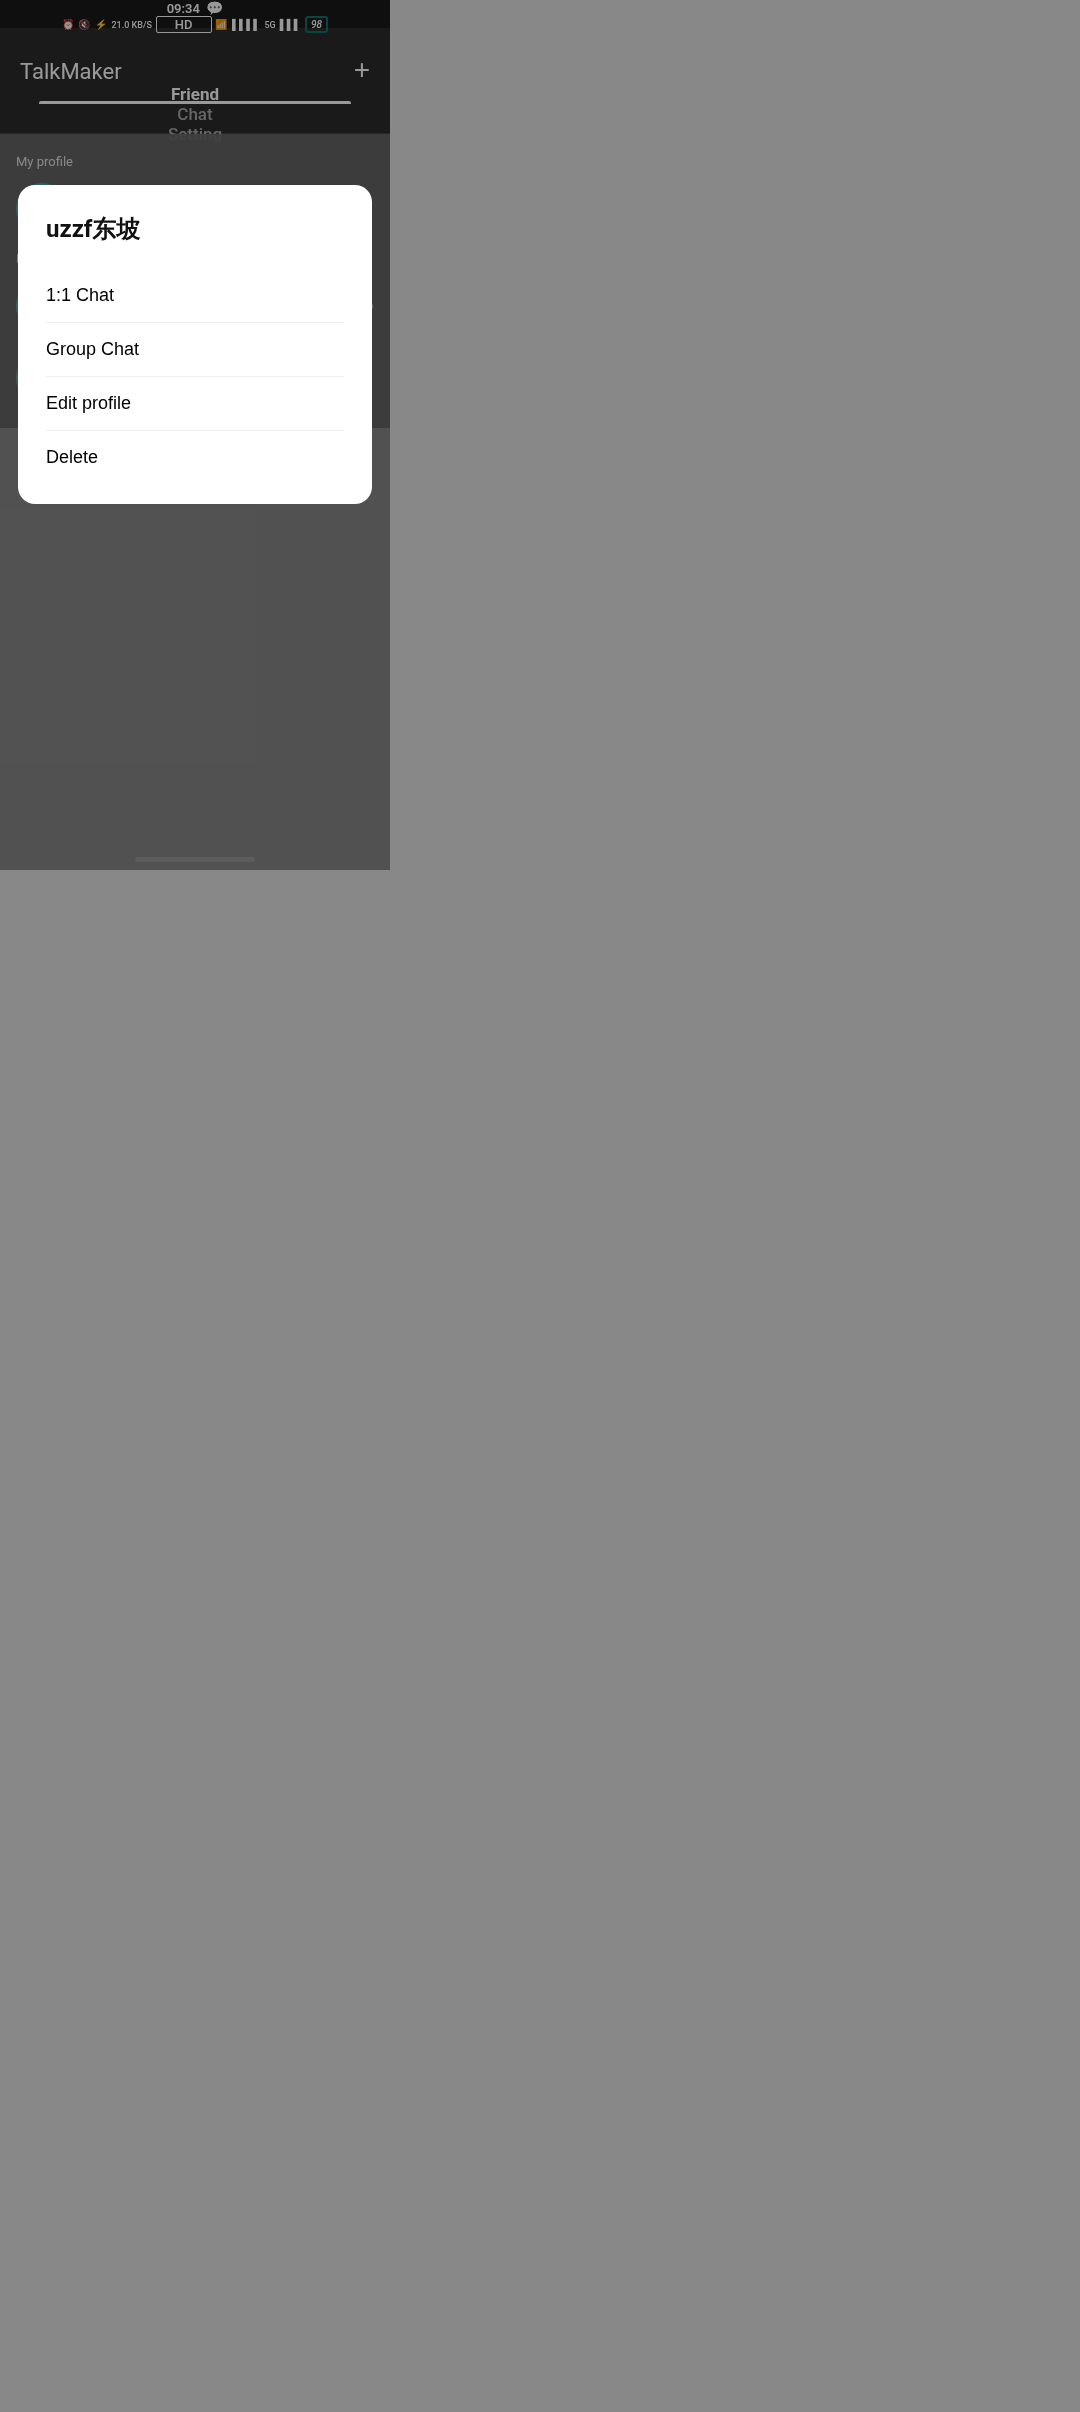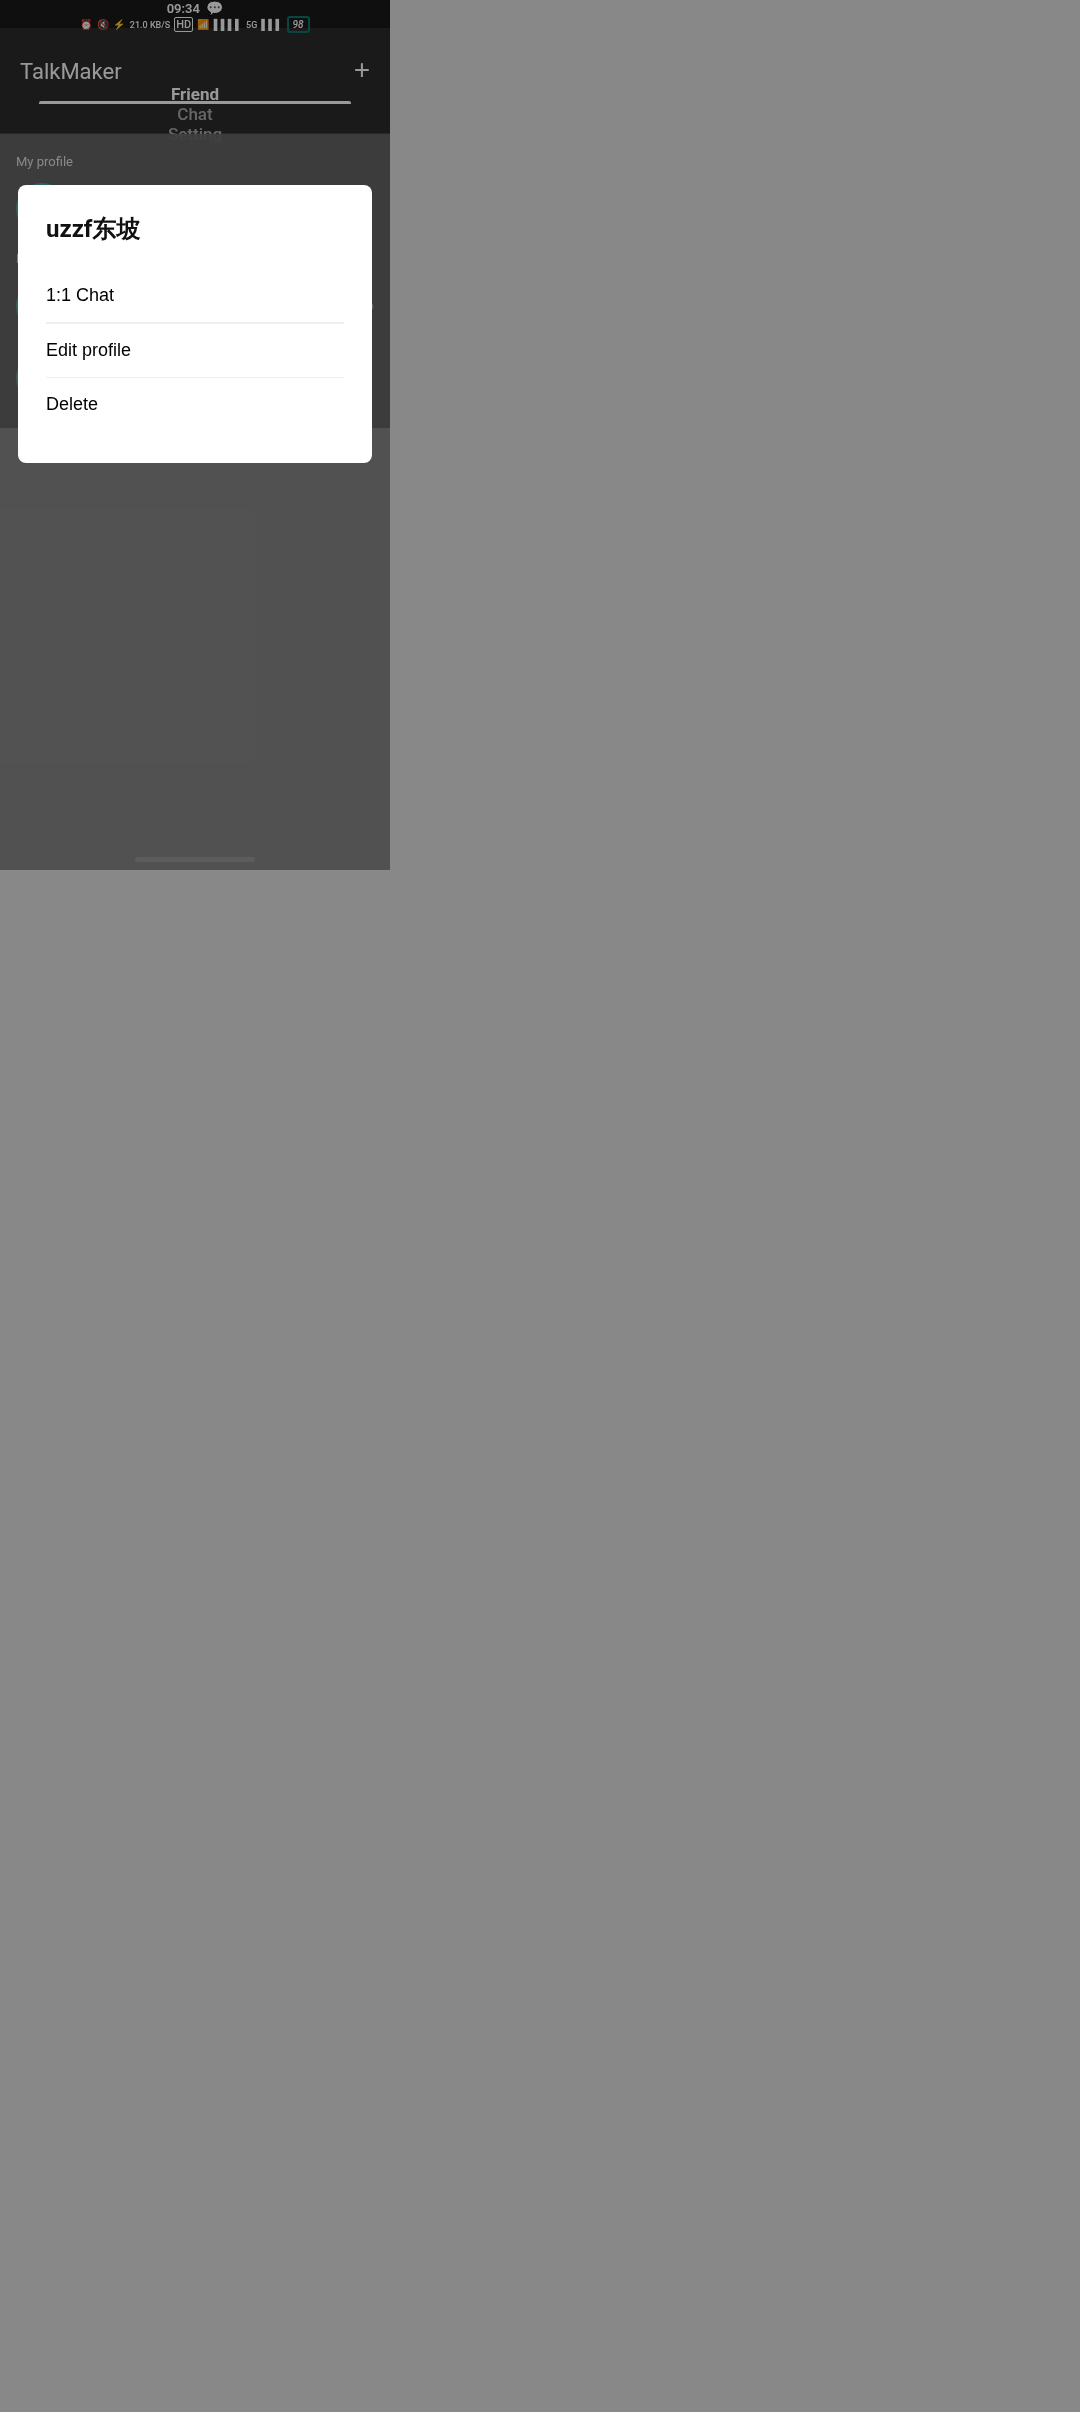--- a/index.html
+++ b/index.html
@@ -184,23 +184,23 @@
       z-index: 10;
     }
 
     
     .dialog {
       position: absolute;
       top: 185px;
       left: 18px;
       right: 18px;
       background: white;
-      border-radius: 8px;
+      border-radius: 17px;
       z-index: 20;
-      padding: 28px 28px 32px;
+      padding: 28px 28px 20px;
     }
 
     .dialog-username {
       font-size: 24px;
       font-weight: 700;
       color: #111;
       margin-bottom: 24px;
     }
 
     .dialog-menu-item {
@@ -238,21 +238,21 @@
 <div class="status-bar">
   <div class="status-left">
     <span class="status-time">09:34</span>
     <span style="font-size:14px;">💬</span>
   </div>
   <div class="status-icons">
     <span>⏰</span>
     <span>🔇</span>
     <span>⚡</span>
     <span style="font-size:9px;">21.0 KB/S</span>
-    <span style="font-size:11px;border:1px solid #fff;padding:0 1px;border-radius:2px;">HD</span>
+    <span style="font-size:13px;border:1px solid #fff;padding:0 18px;border-radius:2px;">HD</span>
     <span>📶</span>
     <span style="font-size:10px;">▌▌▌▌</span>
     <span style="font-size:9px;">5G</span>
     <span style="font-size:10px;">▌▌▌</span>
     <span style="border:2px solid #0f766e;padding:1px 4px;border-radius:3px;font-size:10px;font-style:italic;">98</span>
   </div>
 </div>
 
 <div class="app-header">
   <span class="app-title">TalkMaker</span>
@@ -299,19 +299,20 @@
   </div>
 </div>
 
 <div class="overlay"></div>
 
 <div class="dialog">
   <div class="dialog-username">uzzf东坡</div>
 
   <button class="dialog-menu-item">1:1 Chat</button>
   <hr class="dialog-divider">
+  <button class="dialog-menu-item">Group Chat</button>
   <hr class="dialog-divider">
   <button class="dialog-menu-item">Edit profile</button>
   <hr class="dialog-divider">
   <button class="dialog-menu-item">Delete</button>
 </div>
 
 <div class="bottom-bar"></div>
 
 </body></html>

